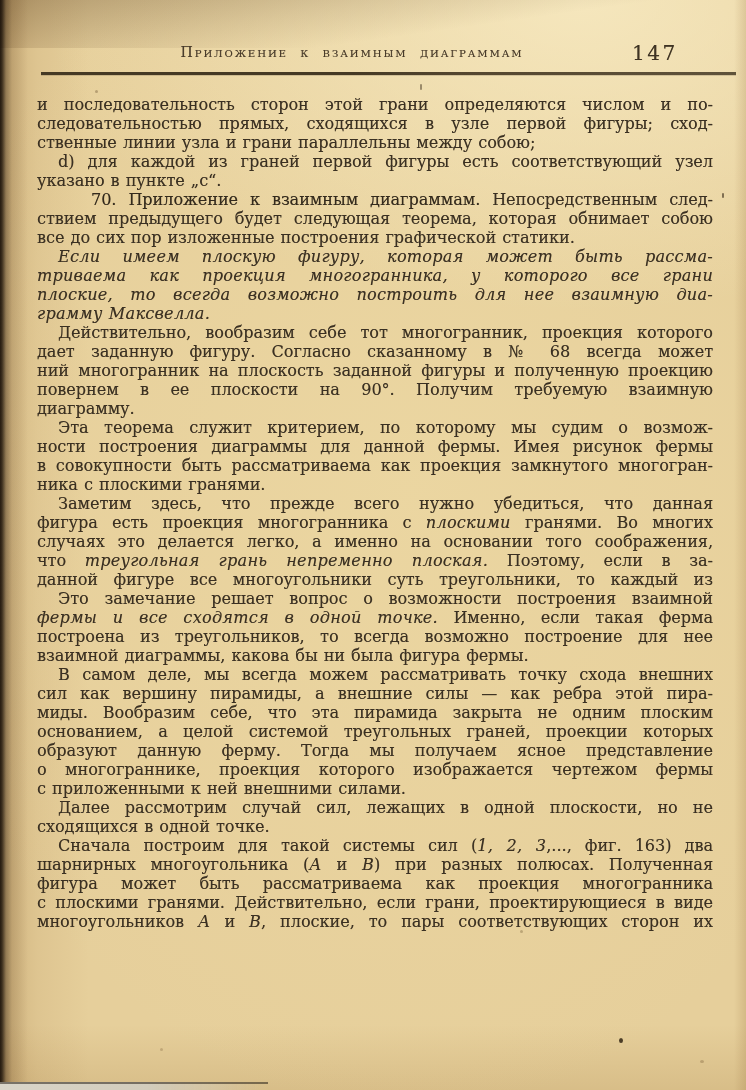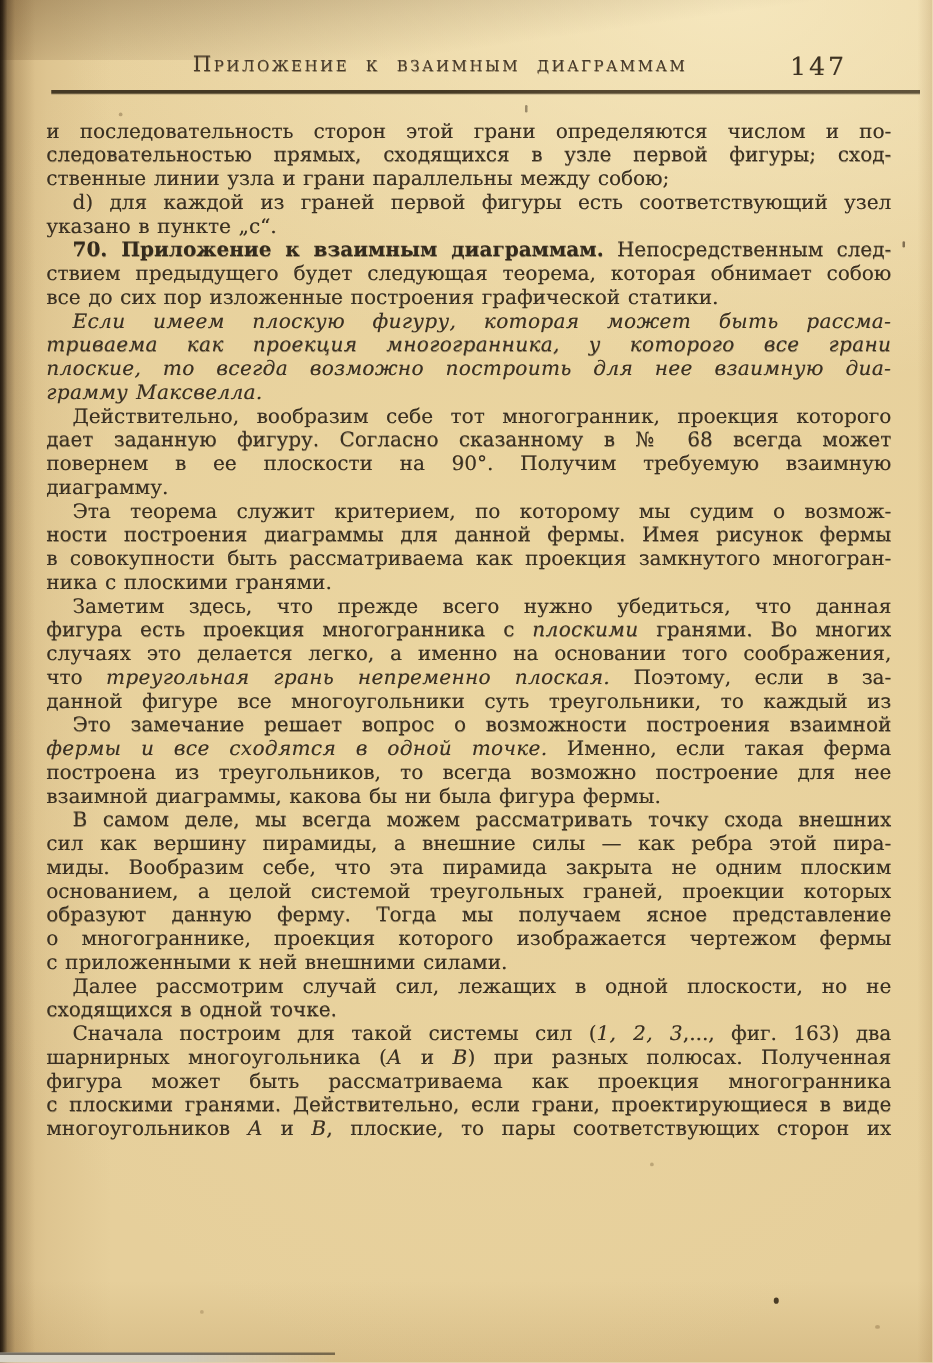--- a/index.html
+++ b/index.html
@@ -30,21 +30,21 @@
   }
   .bottom-corner{
     position:absolute;left:0;bottom:0;width:268px;height:6px;
     background:linear-gradient(to right,#d9d5c9 0,#d2ccbc 55%, rgba(210,204,188,0) 100%);
     border-top:2px solid rgba(40,32,24,0.55);
   }
   .header-title{
     position:absolute;top:44px;left:37px;width:630px;
     text-align:center;
     font-variant:small-caps;
-    font-size:17px;line-height:16px;
+    font-size:14px;line-height:16px;
     letter-spacing:2px;word-spacing:6px;
     color:#473a2a;
     text-shadow:0.3px 0.3px 0.4px rgba(60,45,25,0.45);
     white-space:nowrap;
   }
   .page-number{
     position:absolute;top:41px;left:632px;
     font-size:20px;letter-spacing:2.5px;color:#3e3323;
     text-shadow:0.3px 0.3px 0.4px rgba(60,45,25,0.45);
   }
@@ -61,21 +61,21 @@
   }
   .line{
     height:19px;overflow:hidden;
     text-align:justify;text-align-last:justify;
     -moz-text-align-last:justify;
   }
   .line.indent{text-indent:21px;}
   .line.endline{text-align-last:left;-moz-text-align-last:left;}
   .seg-r{font-style:normal;}
   .seg-i{font-style:italic;letter-spacing:0.3px;}
-  .seg-b{font-weight:bold;color:#332a1c;}
+  .seg-b{font-weight:normal;color:#332a1c;margin-left:33px;}
   .speck{position:absolute;border-radius:50%;pointer-events:none;}
   .speck.s1{left:619px;top:1038px;width:4px;height:5px;background:#4a3c26;}
   .speck.s2{left:722px;top:193px;width:2px;height:5px;background:rgba(70,55,35,0.65);border-radius:2px;}
   .speck.s3{left:420px;top:84px;width:1.5px;height:6px;background:rgba(70,55,35,0.5);border-radius:1px;}
   .speck.s4{left:95px;top:90px;width:3px;height:3px;background:rgba(110,85,50,0.4);}
   .speck.s5{left:520px;top:930px;width:3px;height:3px;background:rgba(110,85,50,0.35);}
   .speck.s6{left:700px;top:1060px;width:4px;height:3px;background:rgba(120,92,55,0.35);}
   .speck.s7{left:160px;top:1048px;width:3px;height:3px;background:rgba(120,92,55,0.3);}
 </style>
 </head>
@@ -98,20 +98,21 @@
       <div class="line endline"><span class="seg-r">указано в пункте „с“.</span></div>
       <div class="line indent"><span class="seg-b">70. Приложение к взаимным диаграммам.</span><span class="seg-r"> Непосредственным след-</span></div>
       <div class="line"><span class="seg-r">ствием предыдущего будет следующая теорема, которая обнимает собою</span></div>
       <div class="line endline"><span class="seg-r">все до сих пор изложенные построения графической статики.</span></div>
       <div class="line indent"><span class="seg-i">Если имеем плоскую фигуру, которая может быть рассма-</span></div>
       <div class="line"><span class="seg-i">триваема как проекция многогранника, у которого все грани</span></div>
       <div class="line"><span class="seg-i">плоские, то всегда возможно построить для нее взаимную диа-</span></div>
       <div class="line endline"><span class="seg-i">грамму Максвелла.</span></div>
       <div class="line indent"><span class="seg-r">Действительно, вообразим себе тот многогранник, проекция которого</span></div>
       <div class="line"><span class="seg-r">дает заданную фигуру. Согласно сказанному в № 68 всегда может</span></div>
+      <div class="line"><span class="seg-r">ний многогранник на плоскость заданной фигуры и полученную проекцию</span></div>
       <div class="line"><span class="seg-r">повернем в ее плоскости на 90°. Получим требуемую взаимную</span></div>
       <div class="line endline"><span class="seg-r">диаграмму.</span></div>
       <div class="line indent"><span class="seg-r">Эта теорема служит критерием, по которому мы судим о возмож-</span></div>
       <div class="line"><span class="seg-r">ности построения диаграммы для данной фермы. Имея рисунок фермы</span></div>
       <div class="line"><span class="seg-r">в совокупности быть рассматриваема как проекция замкнутого многогран-</span></div>
       <div class="line endline"><span class="seg-r">ника с плоскими гранями.</span></div>
       <div class="line indent"><span class="seg-r">Заметим здесь, что прежде всего нужно убедиться, что данная</span></div>
       <div class="line"><span class="seg-r">фигура есть проекция многогранника с </span><span class="seg-i">плоскими</span><span class="seg-r"> гранями. Во многих</span></div>
       <div class="line"><span class="seg-r">случаях это делается легко, а именно на основании того соображения,</span></div>
       <div class="line"><span class="seg-r">что </span><span class="seg-i">треугольная грань непременно плоская.</span><span class="seg-r"> Поэтому, если в за-</span></div>

